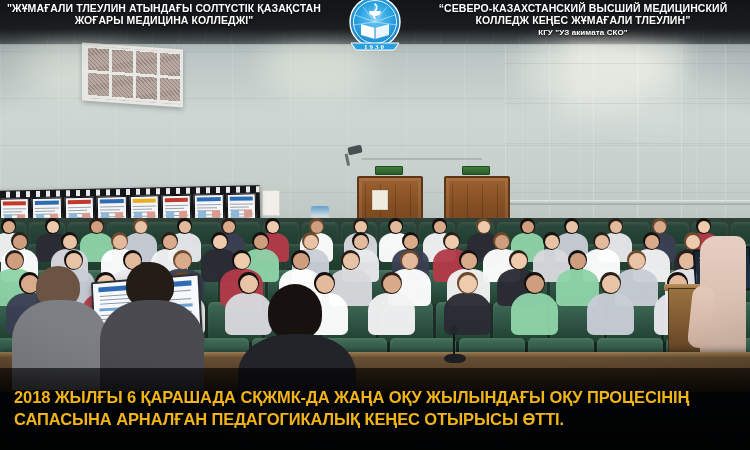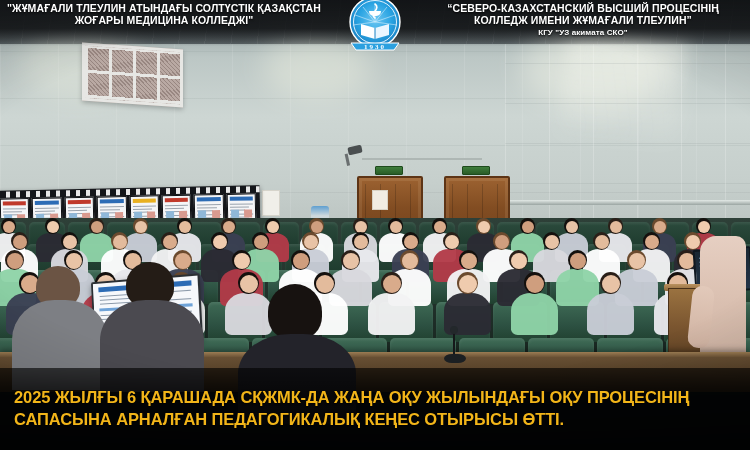--- a/index.html
+++ b/index.html
@@ -718,21 +718,21 @@
     </div>
 
     <div class="vignette"></div>
   </div>
 
   <div class="topbar">
     <div class="hdr-text hdr-left">
       <span class="l1">"ЖҰМАҒАЛИ ТЛЕУЛИН АТЫНДАҒЫ СОЛТҮСТІК ҚАЗАҚСТАН ЖОҒАРЫ МЕДИЦИНА КОЛЛЕДЖІ"</span>
     </div>
     <div class="hdr-text hdr-right">
-      <span class="l1">“СЕВЕРО-КАЗАХСТАНСКИЙ ВЫСШИЙ ПРОЦЕСІНІҢ КОЛЛЕДЖ ИМЕНИ ЖҰМАҒАЛИ ТЛЕУЛИН”</span>
+      <span class="l1">“СЕВЕРО-КАЗАХСТАНСКИЙ ВЫСШИЙ МЕДИЦИНСКИЙ КОЛЛЕДЖ КЕҢЕС ЖҰМАҒАЛИ ТЛЕУЛИН”</span>
       <span class="l2">КГУ "УЗ акимата СКО"</span>
     </div>
   </div>
 
   <div class="emblem">
     <svg viewBox="0 0 100 58" width="100" height="58" aria-hidden="true">
       <defs>
         <radialGradient id="rg" cx="50%" cy="45%" r="55%">
           <stop offset="0%" stop-color="#6fc8f2"></stop>
           <stop offset="60%" stop-color="#29a3e2"></stop>
@@ -754,16 +754,16 @@
       <path d="M50 6c3 2 2 5 0 7s-3 5 0 7" fill="none" stroke="#ffffff" stroke-width="1.6" stroke-linecap="round"></path>
       <path d="M50 30 L36 26 v11 l14 4z" fill="#ffffff"></path>
       <path d="M50 30 L64 26 v11 l-14 4z" fill="#eaf6ff"></path>
       <line x1="50" y1="30" x2="50" y2="41" stroke="#1b82c4" stroke-width="1"></line>
       <path d="M26 45 h48 l-5 7 H31z" fill="#2ba0df" stroke="#ffffff" stroke-width="1"></path>
       <text x="50" y="51.2" font-family="'Liberation Serif',serif" font-size="7" font-weight="bold" fill="#ffffff" text-anchor="middle" letter-spacing="2">1930</text>
     </svg>
   </div>
 
   <div class="caption">
-    <div class="caption-text">2025 ЖЫЛҒЫ 6 ҚАРАШАДА СҚЖМК-ДА ЖАҢА ОҚУ ЖЫЛЫНДАҒЫ ОҚУ ПРОЦЕСІНІҢ САПАСЫНА АРНАЛҒАН ПЕДАГОГИКАЛЫҚ КЕҢЕС ОТЫРЫСЫ ӨТТІ.</div>
+    <div class="caption-text">2018 ЖЫЛҒЫ 6 ҚАРАШАДА СҚЖМК-ДА ЖАҢА ОҚУ ЖЫЛЫНДАҒЫ ОҚУ ПРОЦЕСІНІҢ САПАСЫНА АРНАЛҒАН ПЕДАГОГИКАЛЫҚ КЕҢЕС ОТЫРЫСЫ ӨТТІ.</div>
   </div>
 
 </div>
 
 </body></html>

